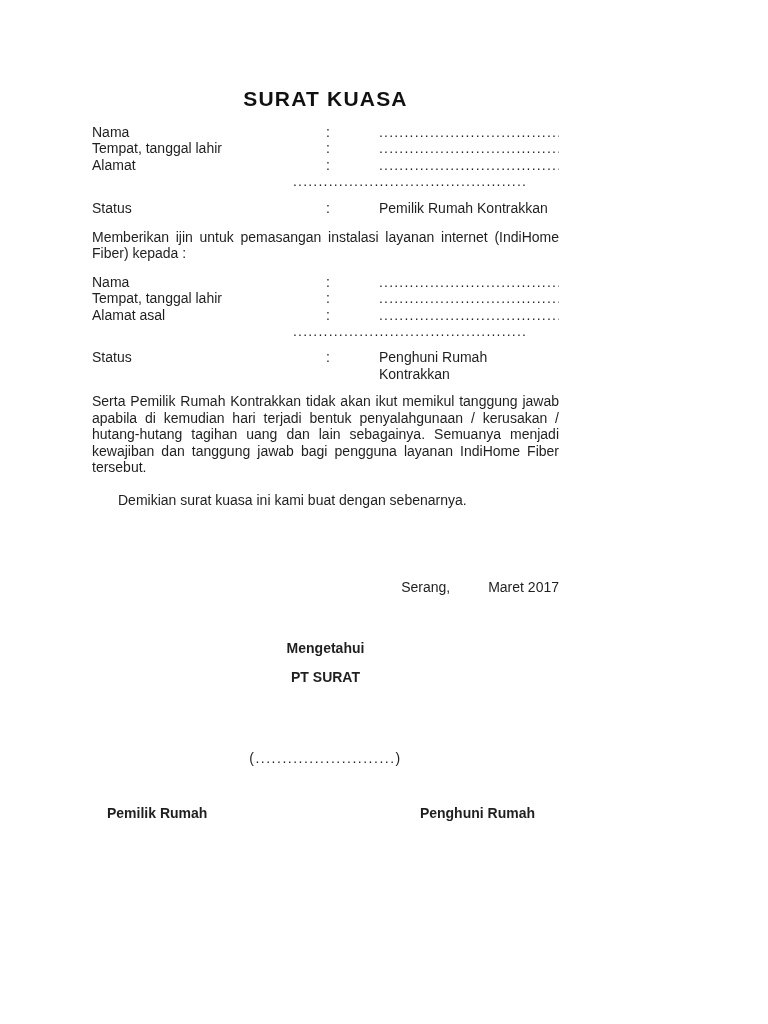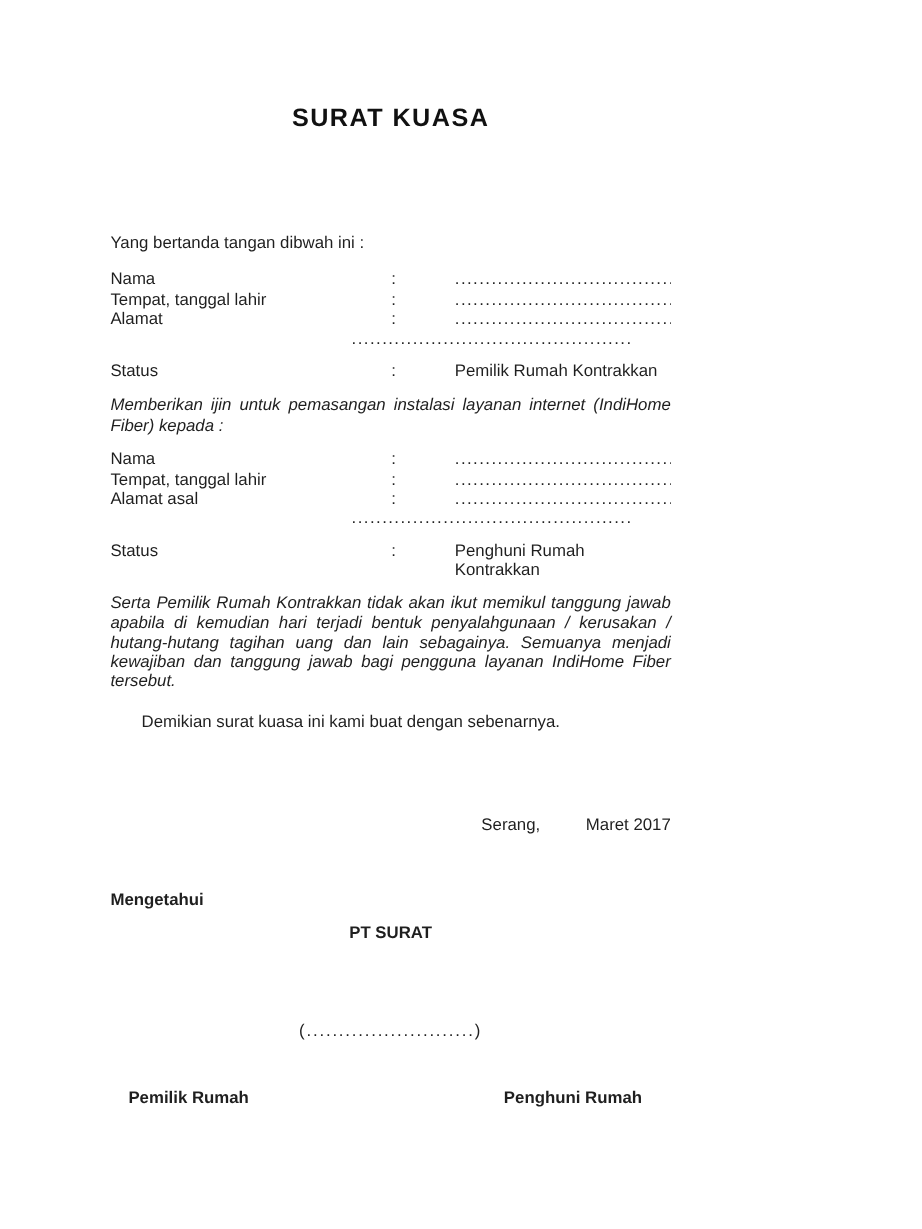--- a/index.html
+++ b/index.html
@@ -37,36 +37,35 @@
     width: 234px;
     overflow: hidden;
     white-space: nowrap;
     letter-spacing: 1.2px;
   }
   .row-cont { margin-left: 201px; }
   .status-row { margin-top: 10px; }
   .para {
     text-align: justify;
     margin-top: 13px;
-    font-style: italic;
   }
   .fields-2 { margin-top: 12px; }
   .disclaimer { margin-top: 11px; }
   .closing {
     margin-top: 17px;
     text-indent: 26px;
   }
   .place-date {
     margin-top: 70px;
     text-align: right;
   }
   .date-gap { display: inline-block; width: 38px; }
   .ack-title {
     margin-top: 45px;
-    text-align: left;
+    text-align: center;
     font-weight: 700;
   }
   .ack-org {
     margin-top: 12px;
     text-align: center;
     font-weight: 700;
   }
   .sig-placeholder {
     margin-top: 65px;
     text-align: center;
@@ -81,21 +80,20 @@
     font-weight: 700;
   }
 </style>
 </head>
 <body>
 
 <div class="page">
 
   <div class="title">SURAT KUASA</div>
 
-  <div class="body-text intro">Yang bertanda tangan dibwah ini :</div>
 
   <div class="body-text fields">
     <div class="row">
       <span class="lbl">Nama</span>
       <span class="colon">:</span>
       <span class="dots">................................................................................</span>
     </div>
     <div class="row">
       <span class="lbl">Tempat, tanggal lahir</span>
       <span class="colon">:</span>

